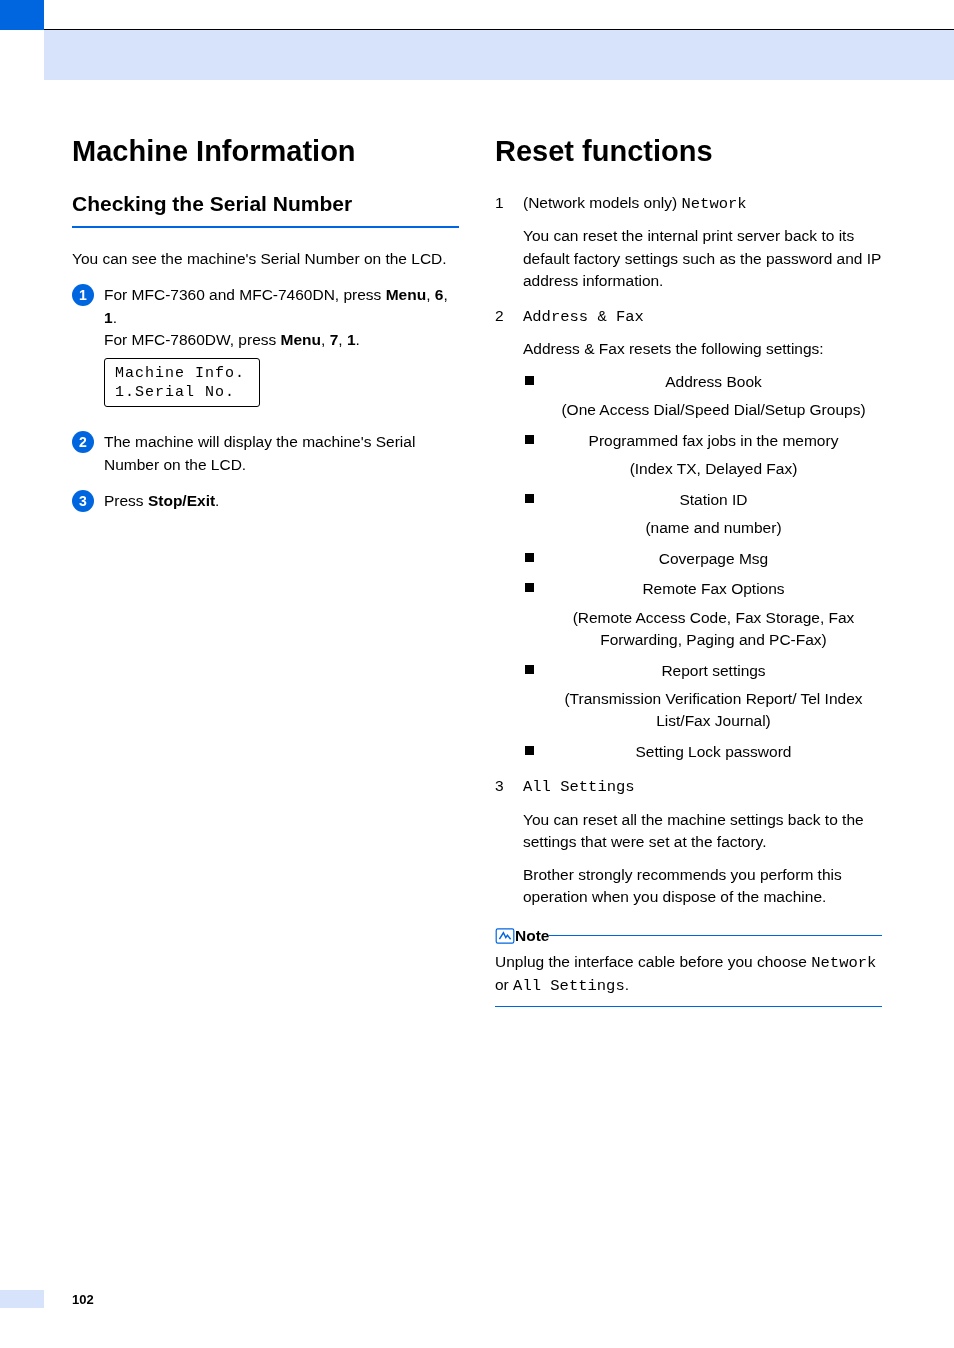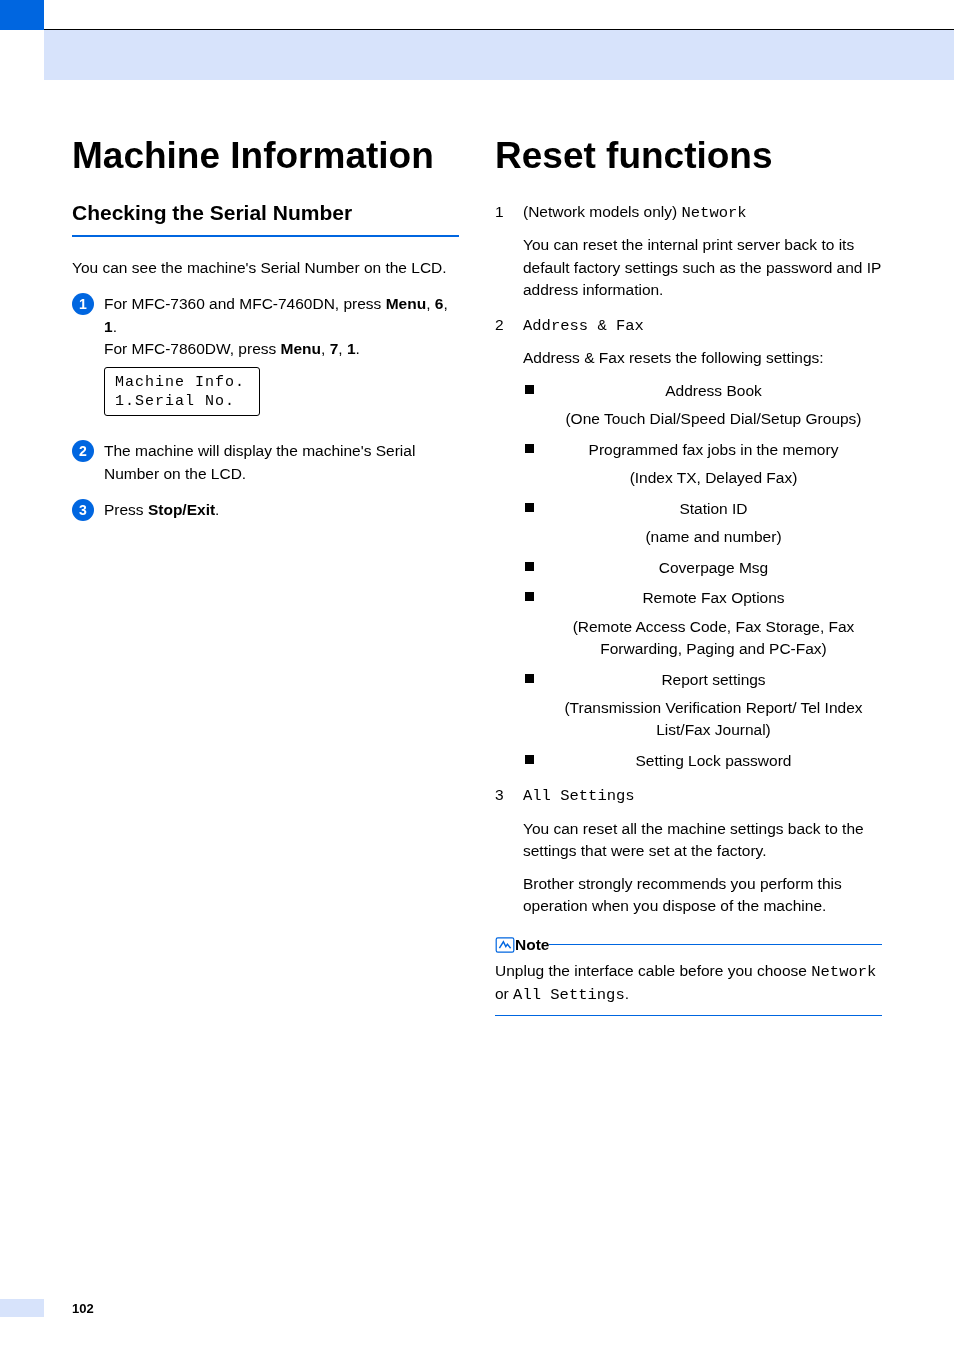--- a/index.html
+++ b/index.html
@@ -30,21 +30,21 @@
     background: #d7e3fb;
   }
   .content {
     position: absolute;
     left: 72px; right: 72px; top: 135px;
     display: flex;
     gap: 36px;
   }
   .col { flex: 1 1 0; }
   .h1 {
-    font-size: 37px;
+    font-size: 29px;
     font-weight: bold;
     margin-bottom: 24px;
   }
   .h2 {
     font-size: 21px;
     font-weight: bold;
     margin-bottom: 10px;
   }
   .h2-rule {
     border: none;
@@ -166,21 +166,21 @@
     line-height: 1.45;
     padding-bottom: 8px;
   }
   .note-end {
     height: 1.5px;
     background: #0066e0;
   }
 
   .footer {
     position: absolute;
-    left: 0; bottom: 31px;
+    left: 0; bottom: 40px;
     display: flex;
     align-items: center;
   }
   .footer .bar {
     width: 44px; height: 18px;
     background: #d7e3fb;
   }
   .footer .pn {
     font-size: 13px;
     font-weight: bold;
@@ -241,21 +241,21 @@
         </li>
 
         <li>
           <div class="lead">
             <span class="mono">Address &amp; Fax</span>
           </div>
           <div class="desc">Address &amp; Fax resets the following settings:</div>
           <ul class="sq-list">
             <li>
               <span>Address Book</span>
-              <span class="sub">(One Touch Dial/Speed Dial/Setup Groups)</span>
+              <span class="sub">(One Access Dial/Speed Dial/Setup Groups)</span>
             </li>
             <li>
               <span>Programmed fax jobs in the memory</span>
               <span class="sub">(Index TX, Delayed Fax)</span>
             </li>
             <li>
               <span>Station ID</span>
               <span class="sub">(name and number)</span>
             </li>
             <li>

